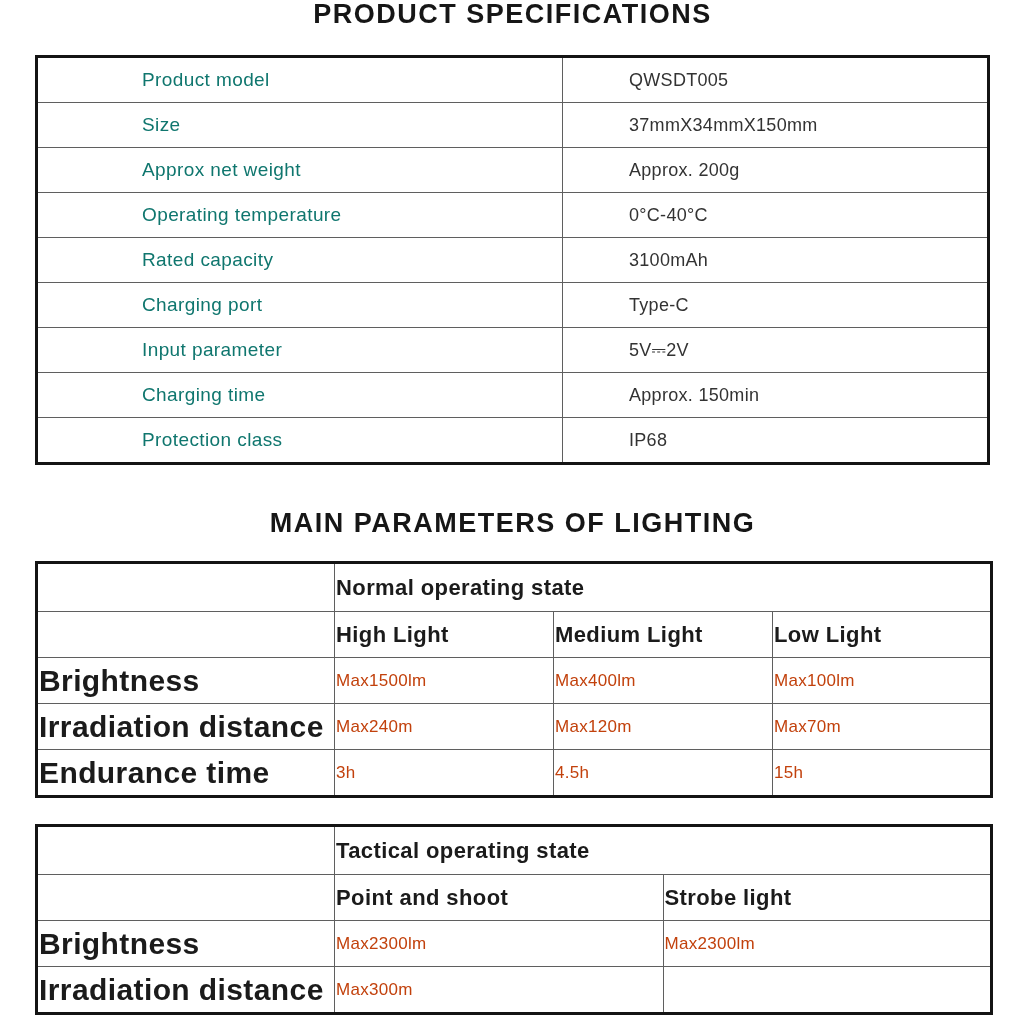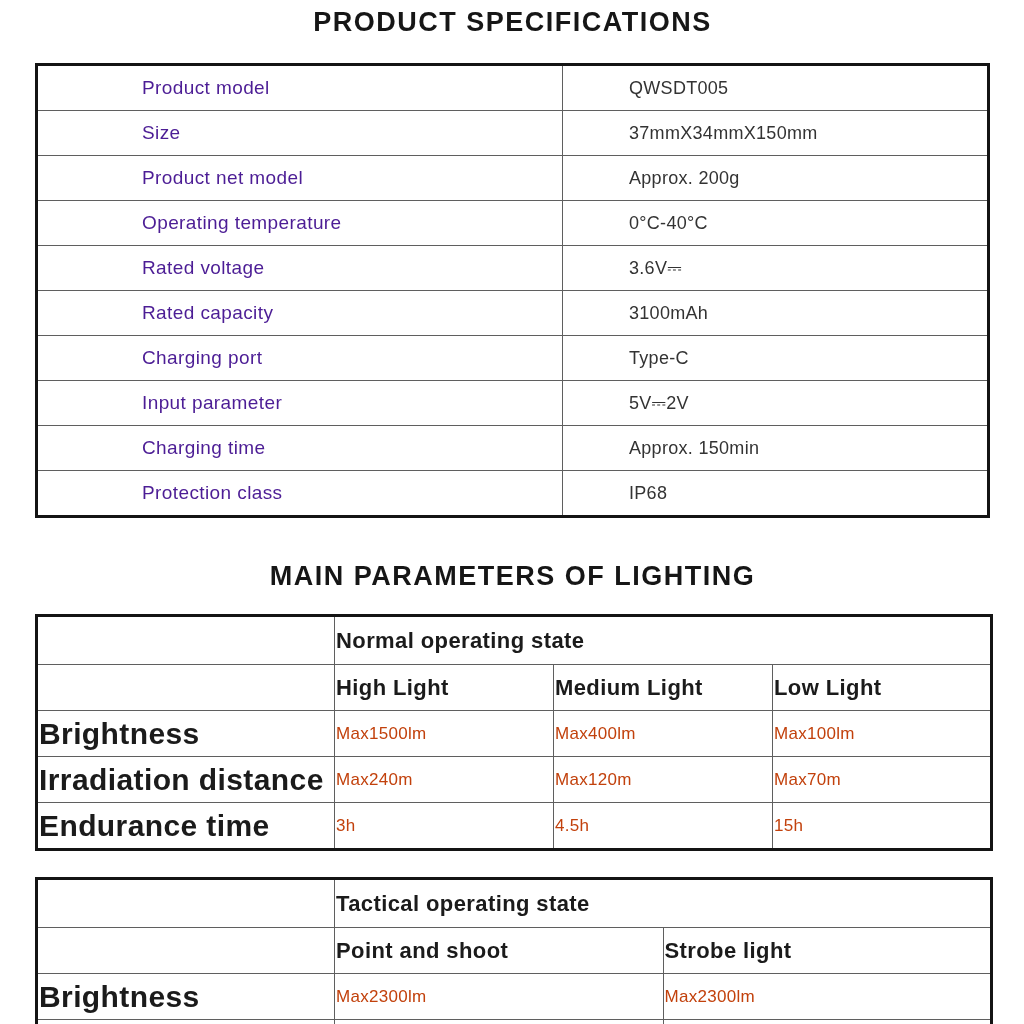--- a/index.html
+++ b/index.html
@@ -14,21 +14,21 @@
   }
   .page {
     width: 955px;
     margin: 0 auto 0 35px;
   }
   .doc-title {
     font-size: 27px;
     font-weight: bold;
     letter-spacing: 1.5px;
     text-align: center;
-    margin: 8px;
+    margin: 0;
     padding-top: 1px;
     line-height: 26px;
     color: #161616;
   }
   .section-title {
     font-size: 27px;
     font-weight: bold;
     letter-spacing: 1.5px;
     text-align: center;
     margin: 0;
@@ -48,21 +48,21 @@
   .spec-table td {
     border: 1px solid #5f5f5f;
     height: 42px;
     vertical-align: middle;
   }
   .spec-table td.spec-label {
     width: 419px;
     padding-left: 104px;
     font-size: 19px;
     letter-spacing: 0.4px;
-    color: #4c1d95;
+    color: #0f766e;
   }
   .spec-table td.spec-value {
     padding-left: 66px;
     font-size: 18px;
     letter-spacing: 0.3px;
     color: #333333;
   }
   .section-title.lighting {
     margin-top: 45px;
     margin-bottom: 25px;
@@ -114,30 +114,26 @@
     <tbody>
       <tr>
         <td class="spec-label">Product model</td>
         <td class="spec-value">QWSDT005</td>
       </tr>
       <tr>
         <td class="spec-label">Size</td>
         <td class="spec-value">37mmX34mmX150mm</td>
       </tr>
       <tr>
-        <td class="spec-label">Product net model</td>
+        <td class="spec-label">Approx net weight</td>
         <td class="spec-value">Approx. 200g</td>
       </tr>
       <tr>
         <td class="spec-label">Operating temperature</td>
         <td class="spec-value">0°C-40°C</td>
-      </tr>
-      <tr>
-        <td class="spec-label">Rated voltage</td>
-        <td class="spec-value">3.6V⎓</td>
       </tr>
       <tr>
         <td class="spec-label">Rated capacity</td>
         <td class="spec-value">3100mAh</td>
       </tr>
       <tr>
         <td class="spec-label">Charging port</td>
         <td class="spec-value">Type-C</td>
       </tr>
       <tr>

